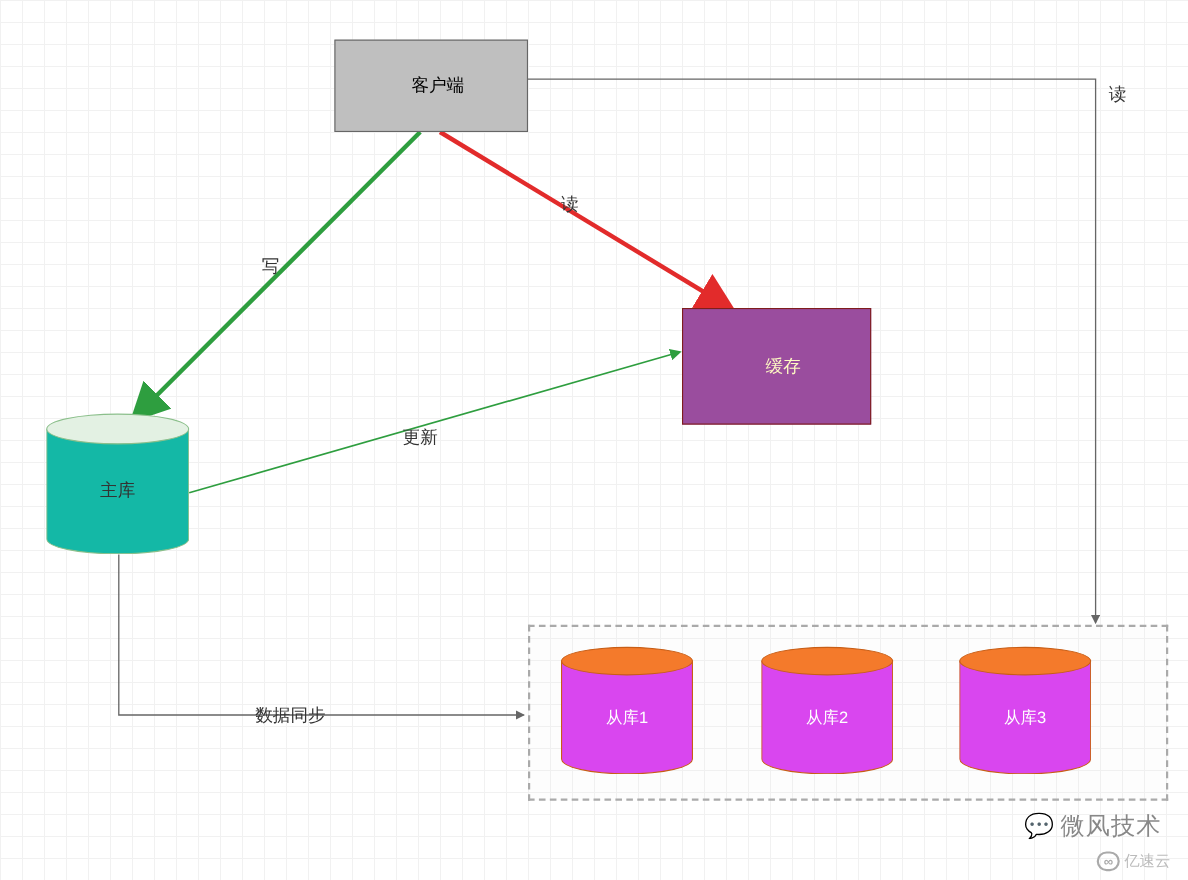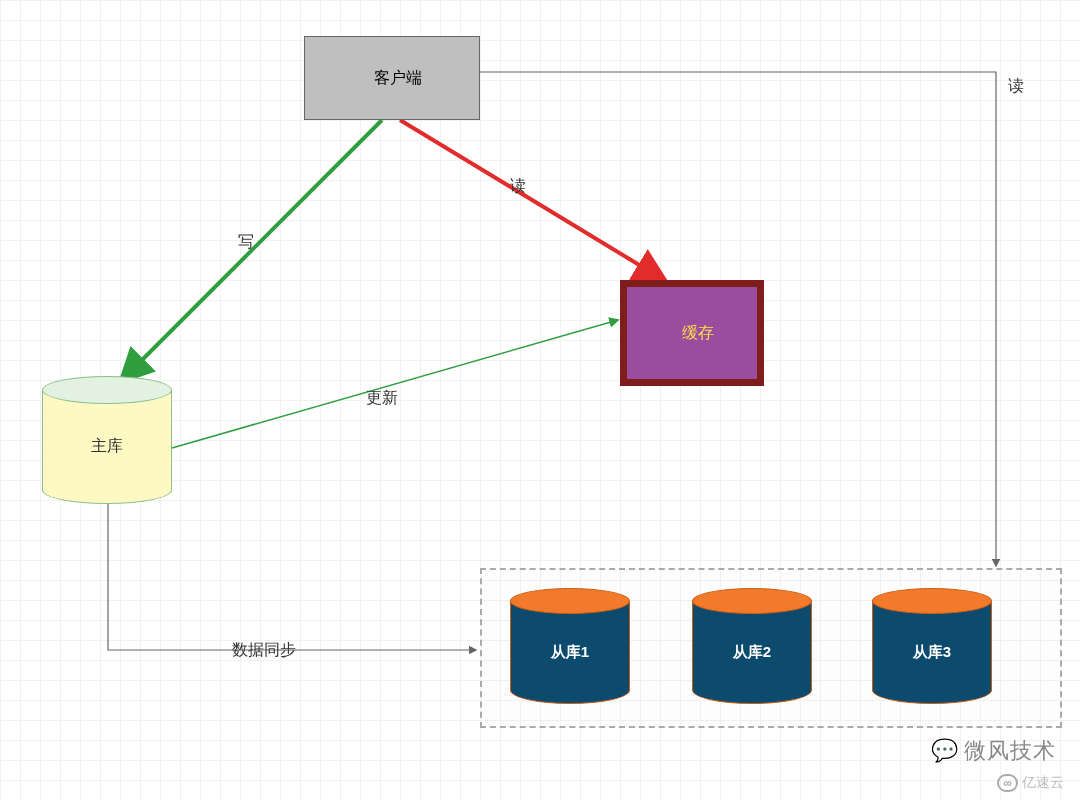--- a/index.html
+++ b/index.html
@@ -24,22 +24,22 @@
     align-items: center;
     justify-content: center;
     font-size: 16px;
     padding-left: 12px;
   }
   .client-box {
     left: 304px; top: 36px; width: 176px; height: 84px;
     background: #bfbfbf; border: 1px solid #666;
   }
   .cache-box {
-    left: 620px; top: 280px; width: 144px; height: 106px;
-    background: #9a4d9e; border: 7px solid #7f1d1d; color: #fde047;
+    left: 620px; top: 280px; width: 172px; height: 106px;
+    background: #9a4d9e; border: 1px solid #7f1d1d; color: #fef9c3;
   }
   .replica-container {
     position: absolute;
     left: 480px; top: 568px; width: 582px; height: 160px;
     border: 2px dashed #aaa;
     background: rgba(240,240,240,0.12);
   }
   .db { position: absolute; }
   .db .cyl-top {
     width: 100%; height: 28px; border-radius: 50%;
@@ -48,29 +48,29 @@
   .db .cyl-body {
     width: 100%; position: absolute; left: 0;
     border-bottom-left-radius: 50% 14px;
     border-bottom-right-radius: 50% 14px;
     display: flex; align-items: center; justify-content: center;
   }
   .master { left: 42px; top: 376px; width: 130px; height: 128px; }
   .master .cyl-top { background: #e3f1e3; border: 1px solid #8bbf8b; }
   .master .cyl-body {
     top: 14px; height: 114px;
-    background: #fef9c3; border: 1px solid #8bbf8b; border-top: none;
+    background: #14b8a6; border: 1px solid #8bbf8b; border-top: none;
     font-size: 16px; color: #333;
   }
   .replica { width: 120px; height: 116px; top: 588px; }
   .replica .cyl-top { background: #f47a2b; border: 1px solid #c85e16; height: 26px; }
   .replica .cyl-body {
     top: 13px; height: 103px;
-    background: #0c4a6e; border: 1px solid #c85e16; border-top: none;
-    color: #fff; font-size: 15px; font-weight: bold;
+    background: #d946ef; border: 1px solid #c85e16; border-top: none;
+    color: #fff; font-size: 15px;
   }
   .r1 { left: 510px; } .r2 { left: 692px; } .r3 { left: 872px; padding-left: 12px; }
   .edge-label {
     position: absolute; font-size: 16px; color: #333; background: transparent;
   }
   .watermark1 {
     position: absolute; right: 24px; bottom: 34px;
     font-size: 22px; color: #888; letter-spacing: 1px;
     display: flex; align-items: center; gap: 4px;
   }

